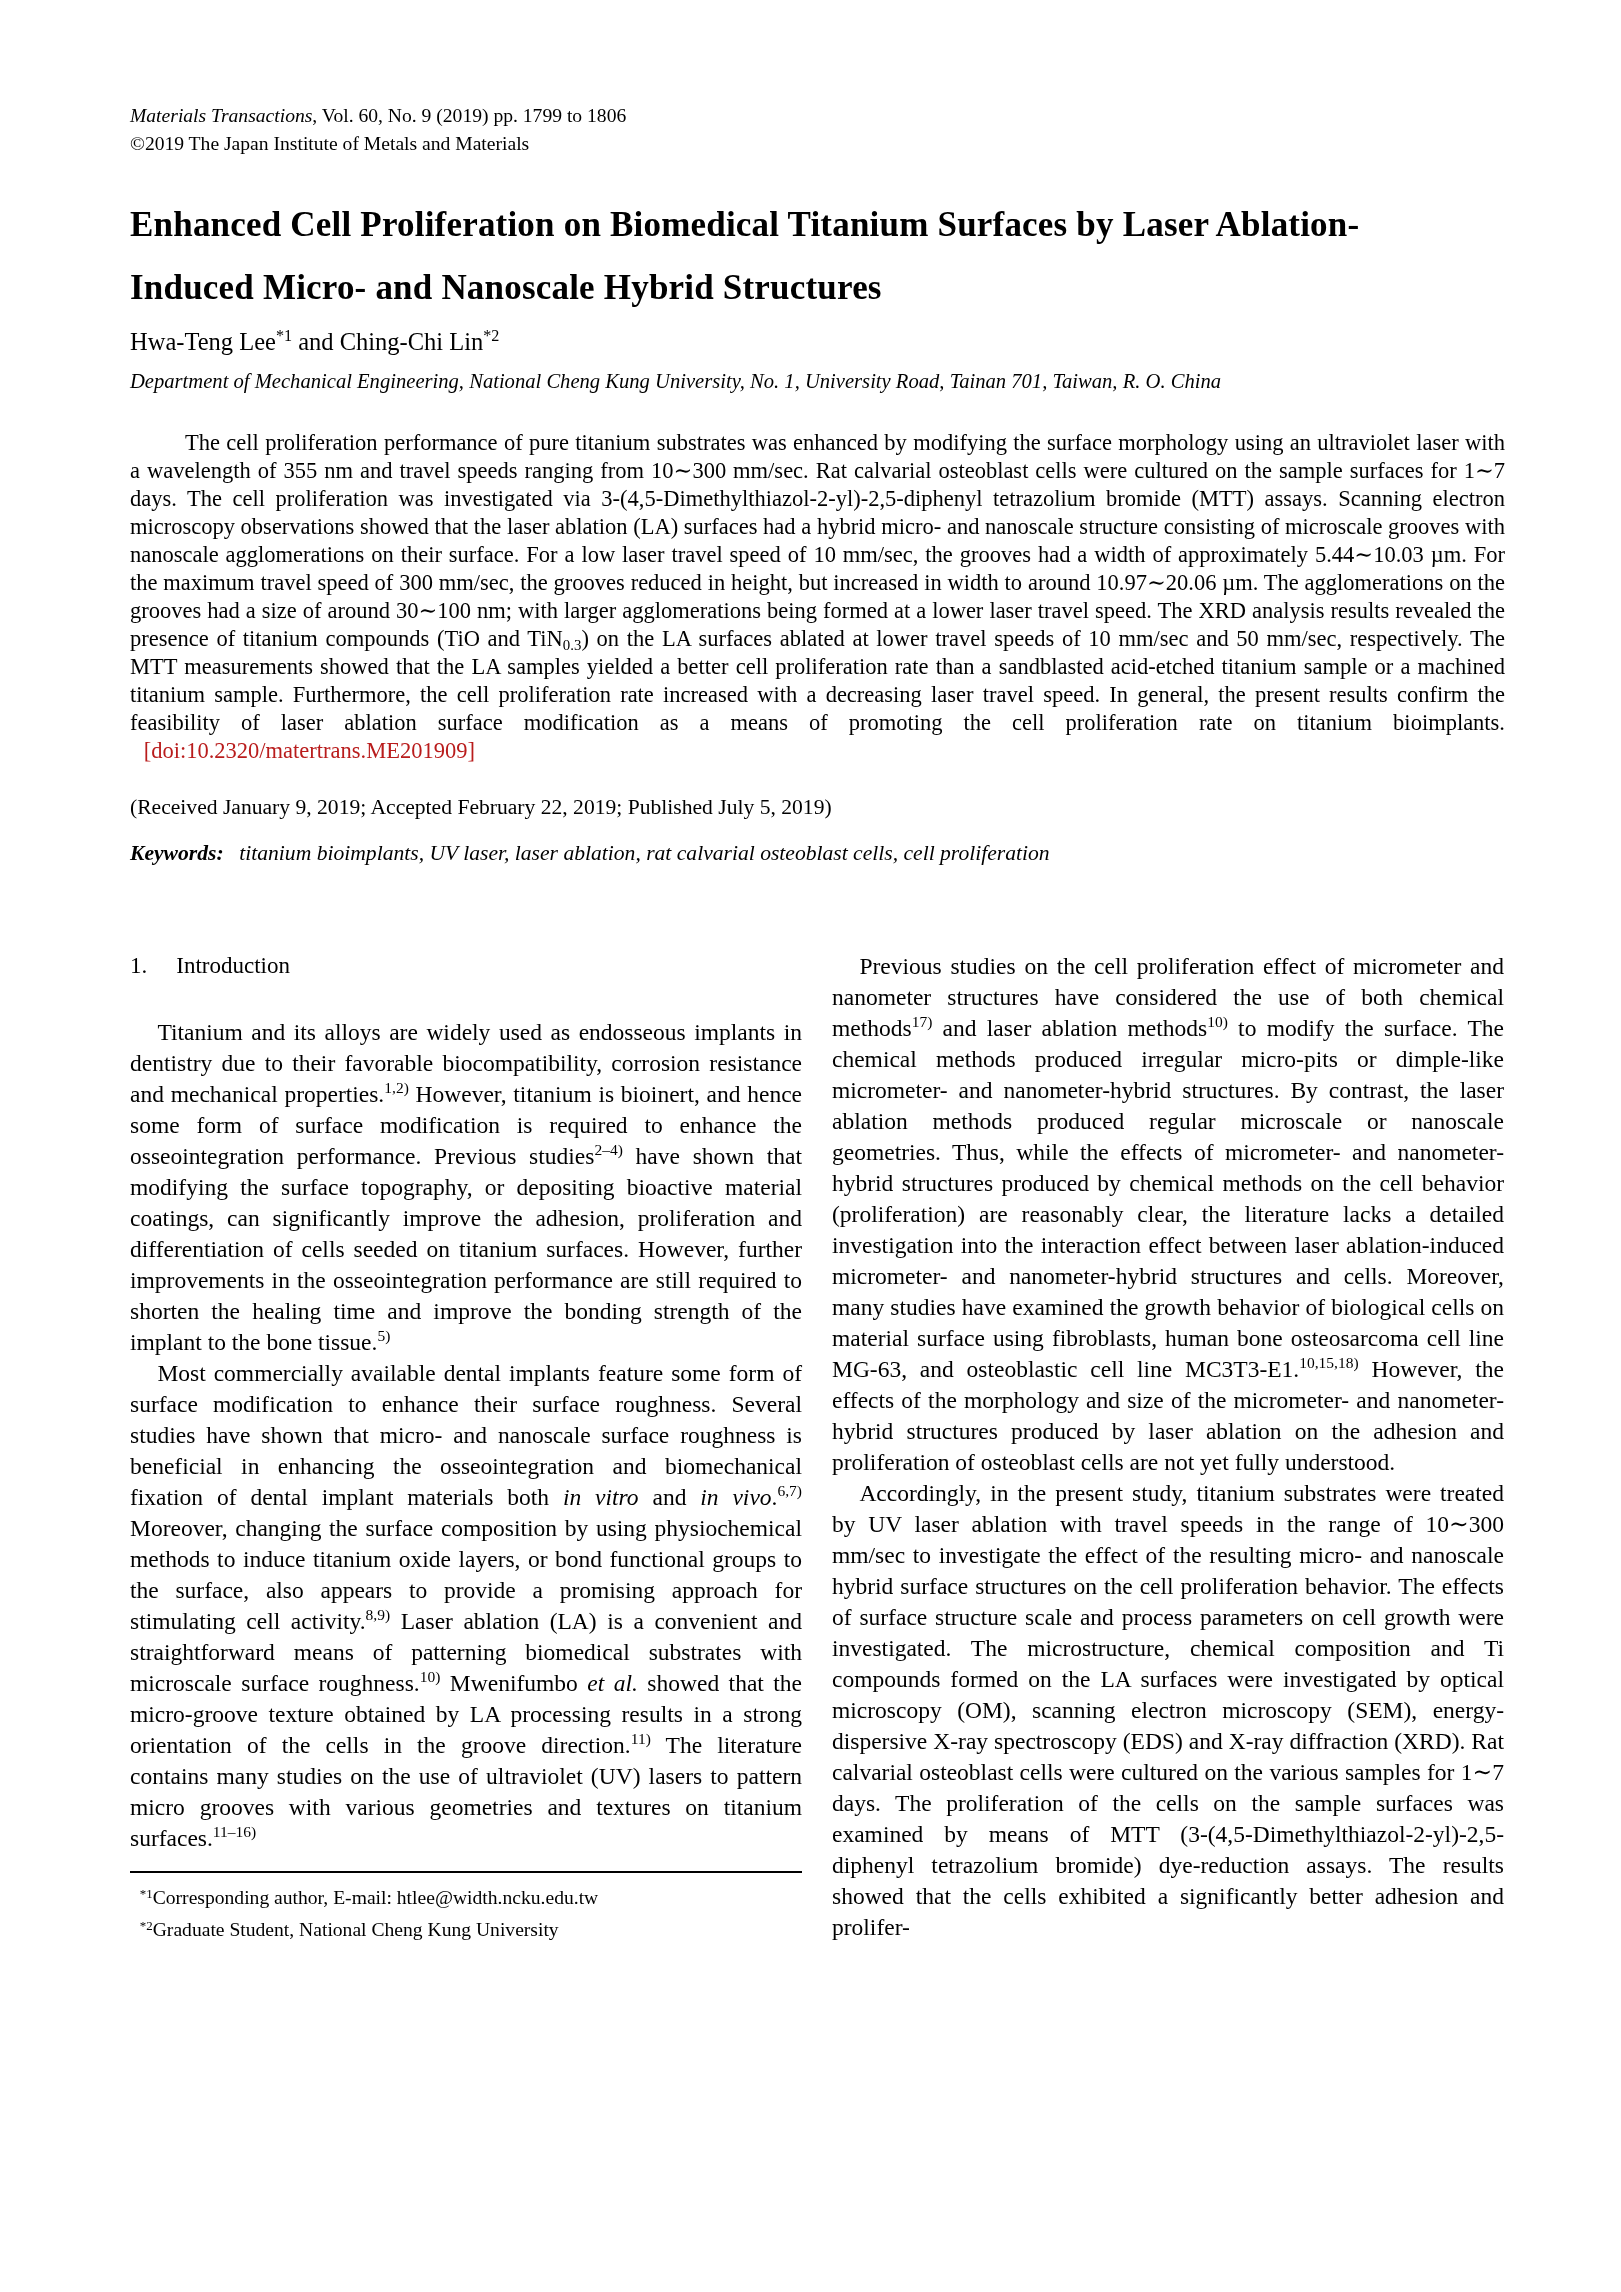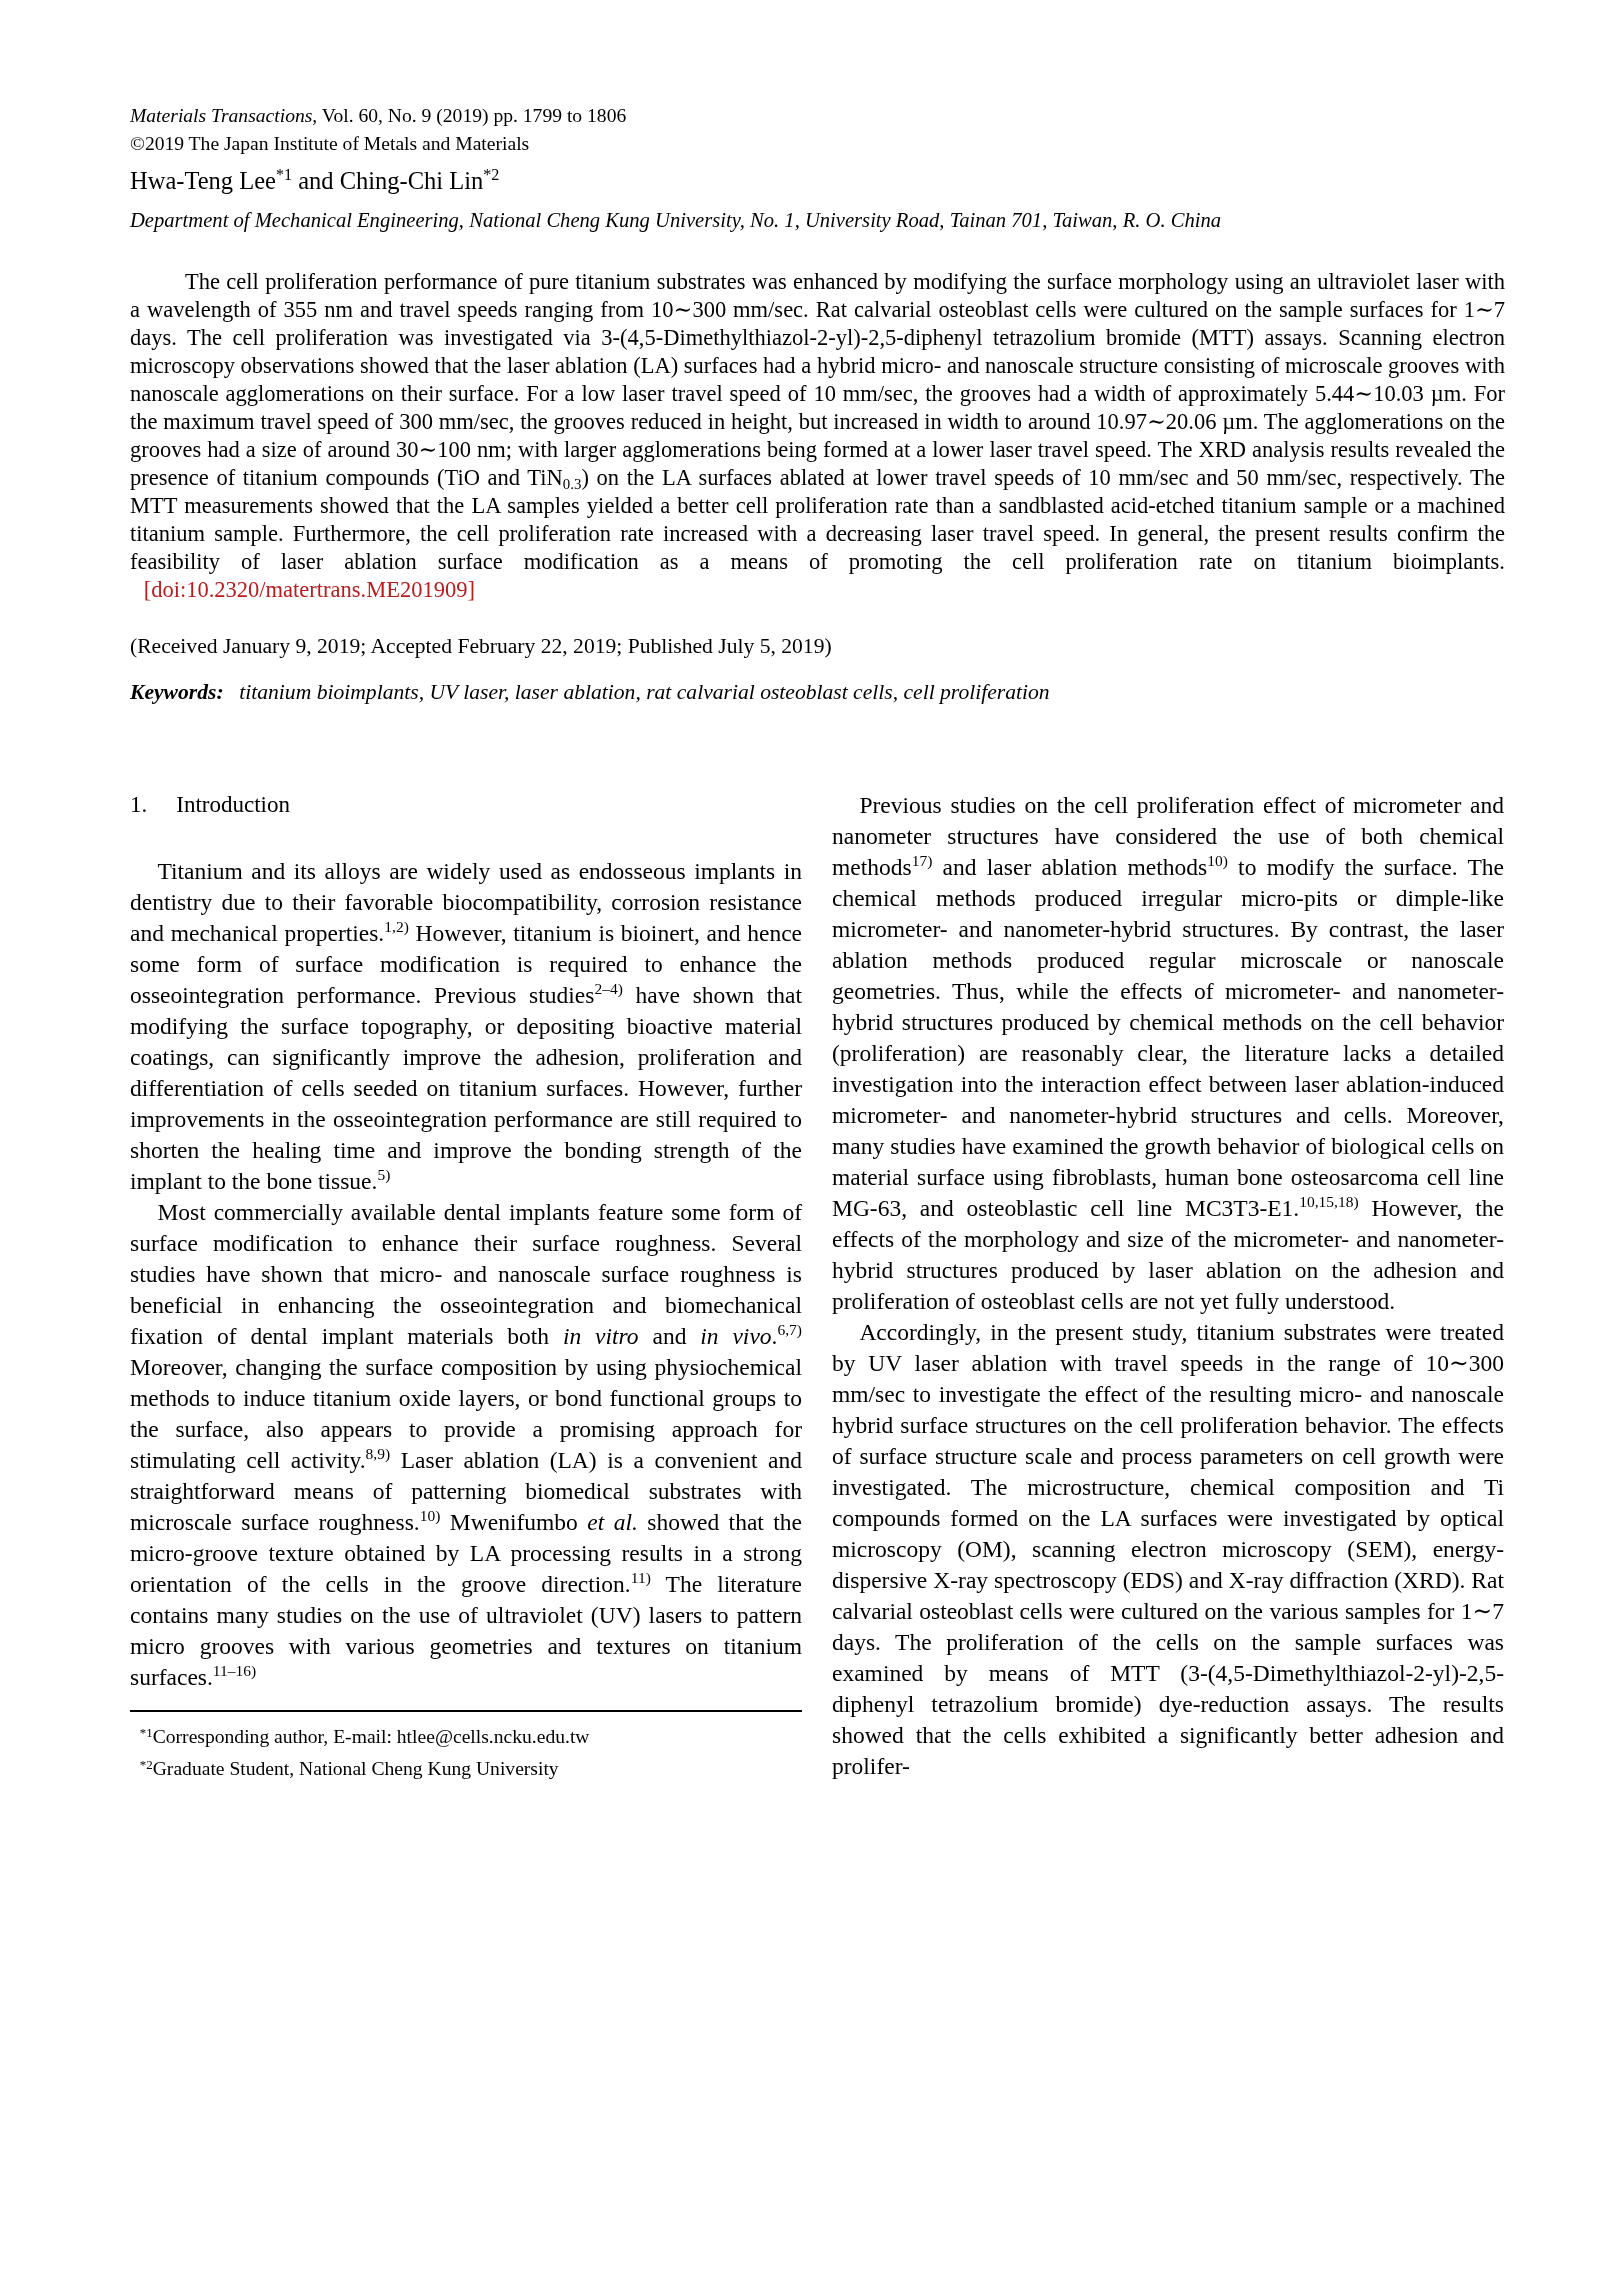--- a/index.html
+++ b/index.html
@@ -72,20 +72,24 @@
 </head>
 <body>
 
 <div class="page">
 
   <div class="jheader">
     <div class="jline"><span class="ital">Materials Transactions</span><span>, Vol. 60, No. 9 (2019) pp. 1799 to 1806</span></div>
     <div class="jline">©2019 The Japan Institute of Metals and Materials</div>
   </div>
 
+  <h1 class="title">
+    <span class="tline">Enhanced Cell Proliferation on Biomedical Titanium Surfaces by Laser Ablation-</span>
+    <span class="tline">Induced Micro- and Nanoscale Hybrid Structures</span>
+  </h1>
 
   <div class="authors"><span class="rt-n">Hwa-Teng Lee</span><span class="rt-sup">*1</span><span class="rt-n"> and Ching-Chi Lin</span><span class="rt-sup">*2</span></div>
 
   <div class="affiliation">Department of Mechanical Engineering, National Cheng Kung University, No. 1, University Road, Tainan 701, Taiwan, R. O. China</div>
 
   <p class="abstract"><span><span class="rt-n">The cell proliferation performance of pure titanium substrates was enhanced by modifying the surface morphology using an ultraviolet laser with a wavelength of 355 nm and travel speeds ranging from 10∼300 mm/sec. Rat calvarial osteoblast cells were cultured on the sample surfaces for 1∼7 days. The cell proliferation was investigated via 3-(4,5-Dimethylthiazol-2-yl)-2,5-diphenyl tetrazolium bromide (MTT) assays. Scanning electron microscopy observations showed that the laser ablation (LA) surfaces had a hybrid micro- and nanoscale structure consisting of microscale grooves with nanoscale agglomerations on their surface. For a low laser travel speed of 10 mm/sec, the grooves had a width of approximately 5.44∼10.03 µm. For the maximum travel speed of 300 mm/sec, the grooves reduced in height, but increased in width to around 10.97∼20.06 µm. The agglomerations on the grooves had a size of around 30∼100 nm; with larger agglomerations being formed at a lower laser travel speed. The XRD analysis results revealed the presence of titanium compounds (TiO and TiN</span><span class="rt-sub">0.3</span><span class="rt-n">) on the LA surfaces ablated at lower travel speeds of 10 mm/sec and 50 mm/sec, respectively. The MTT measurements showed that the LA samples yielded a better cell proliferation rate than a sandblasted acid-etched titanium sample or a machined titanium sample. Furthermore, the cell proliferation rate increased with a decreasing laser travel speed. In general, the present results confirm the feasibility of laser ablation surface modification as a means of promoting the cell proliferation rate on titanium bioimplants.</span></span><span class="doi-link">[doi:10.2320/matertrans.ME201909]</span></p>
 
   <div class="dates">(Received January 9, 2019; Accepted February 22, 2019; Published July 5, 2019)</div>
 
   <div class="keywords"><span class="kw-label">Keywords:</span><span class="kw-text">titanium bioimplants, UV laser, laser ablation, rat calvarial osteoblast cells, cell proliferation</span></div>
@@ -94,21 +98,21 @@
 
     <div class="col-left">
       <h2 class="sec-heading"><span class="sec-num">1.</span><span>Introduction</span></h2>
 
       <p class="bodytext indent"><span class="rt-n">Titanium and its alloys are widely used as endosseous implants in dentistry due to their favorable biocompatibility, corrosion resistance and mechanical properties.</span><span class="rt-sup">1,2)</span><span class="rt-n"> However, titanium is bioinert, and hence some form of surface modification is required to enhance the osseointegration performance. Previous studies</span><span class="rt-sup">2–4)</span><span class="rt-n"> have shown that modifying the surface topography, or depositing bioactive material coatings, can significantly improve the adhesion, proliferation and differentiation of cells seeded on titanium surfaces. However, further improvements in the osseointegration performance are still required to shorten the healing time and improve the bonding strength of the implant to the bone tissue.</span><span class="rt-sup">5)</span></p>
 
       <p class="bodytext indent"><span class="rt-n">Most commercially available dental implants feature some form of surface modification to enhance their surface roughness. Several studies have shown that micro- and nanoscale surface roughness is beneficial in enhancing the osseointegration and biomechanical fixation of dental implant materials both </span><span class="rt-i">in vitro</span><span class="rt-n"> and </span><span class="rt-i">in vivo</span><span class="rt-n">.</span><span class="rt-sup">6,7)</span><span class="rt-n"> Moreover, changing the surface composition by using physiochemical methods to induce titanium oxide layers, or bond functional groups to the surface, also appears to provide a promising approach for stimulating cell activity.</span><span class="rt-sup">8,9)</span><span class="rt-n"> Laser ablation (LA) is a convenient and straightforward means of patterning biomedical substrates with microscale surface roughness.</span><span class="rt-sup">10)</span><span class="rt-n"> Mwenifumbo </span><span class="rt-i">et al.</span><span class="rt-n"> showed that the micro-groove texture obtained by LA processing results in a strong orientation of the cells in the groove direction.</span><span class="rt-sup">11)</span><span class="rt-n"> The literature contains many studies on the use of ultraviolet (UV) lasers to pattern micro grooves with various geometries and textures on titanium surfaces.</span><span class="rt-sup">11–16)</span></p>
 
       <div class="footnote-block">
         <hr class="fn-rule">
-        <div class="fn"><span class="fn-marker">*1</span><span>Corresponding author, E-mail: </span><span class="email-link">htlee@cells.ncku.edu.tw</span></div>
+        <div class="fn"><span class="fn-marker">*1</span><span>Corresponding author, E-mail: </span><span class="email-link">htlee@width.ncku.edu.tw</span></div>
         <div class="fn"><span class="fn-marker">*2</span><span>Graduate Student, National Cheng Kung University</span></div>
       </div>
     </div>
 
     <div class="col-right">
       <p class="bodytext indent"><span class="rt-n">Previous studies on the cell proliferation effect of micrometer and nanometer structures have considered the use of both chemical methods</span><span class="rt-sup">17)</span><span class="rt-n"> and laser ablation methods</span><span class="rt-sup">10)</span><span class="rt-n"> to modify the surface. The chemical methods produced irregular micro-pits or dimple-like micrometer- and nanometer-hybrid structures. By contrast, the laser ablation methods produced regular microscale or nanoscale geometries. Thus, while the effects of micrometer- and nanometer-hybrid structures produced by chemical methods on the cell behavior (proliferation) are reasonably clear, the literature lacks a detailed investigation into the interaction effect between laser ablation-induced micrometer- and nanometer-hybrid structures and cells. Moreover, many studies have examined the growth behavior of biological cells on material surface using fibroblasts, human bone osteosarcoma cell line MG-63, and osteoblastic cell line MC3T3-E1.</span><span class="rt-sup">10,15,18)</span><span class="rt-n"> However, the effects of the morphology and size of the micrometer- and nanometer-hybrid structures produced by laser ablation on the adhesion and proliferation of osteoblast cells are not yet fully understood.</span></p>
 
       <p class="bodytext indent"><span class="rt-n">Accordingly, in the present study, titanium substrates were treated by UV laser ablation with travel speeds in the range of 10∼300 mm/sec to investigate the effect of the resulting micro- and nanoscale hybrid surface structures on the cell proliferation behavior. The effects of surface structure scale and process parameters on cell growth were investigated. The microstructure, chemical composition and Ti compounds formed on the LA surfaces were investigated by optical microscopy (OM), scanning electron microscopy (SEM), energy-dispersive X-ray spectroscopy (EDS) and X-ray diffraction (XRD). Rat calvarial osteoblast cells were cultured on the various samples for 1∼7 days. The proliferation of the cells on the sample surfaces was examined by means of MTT (3-(4,5-Dimethylthiazol-2-yl)-2,5-diphenyl tetrazolium bromide) dye-reduction assays. The results showed that the cells exhibited a significantly better adhesion and prolifer-</span></p>
     </div>
 

